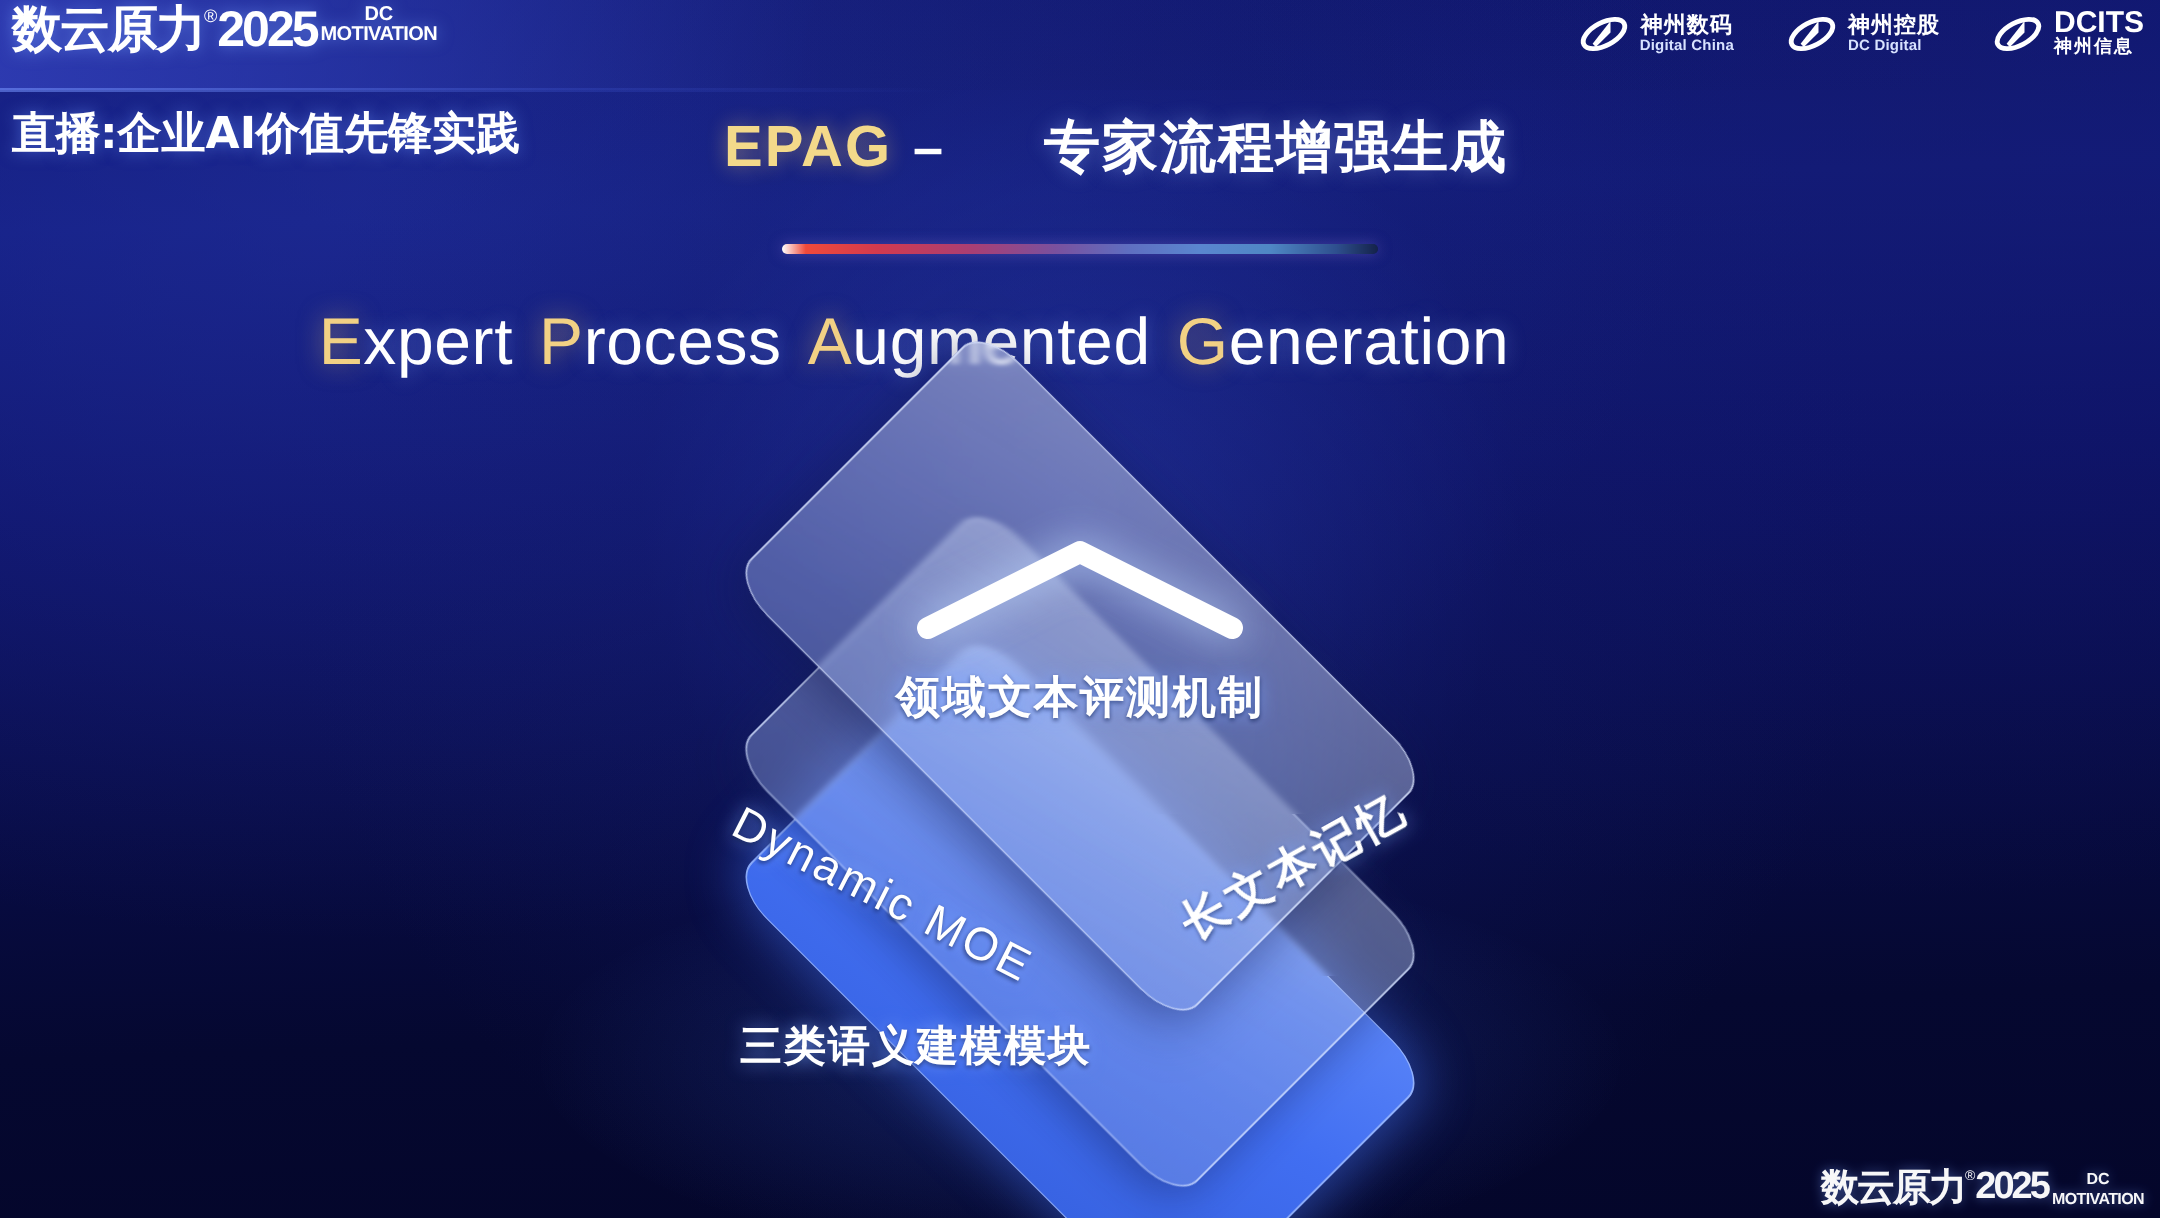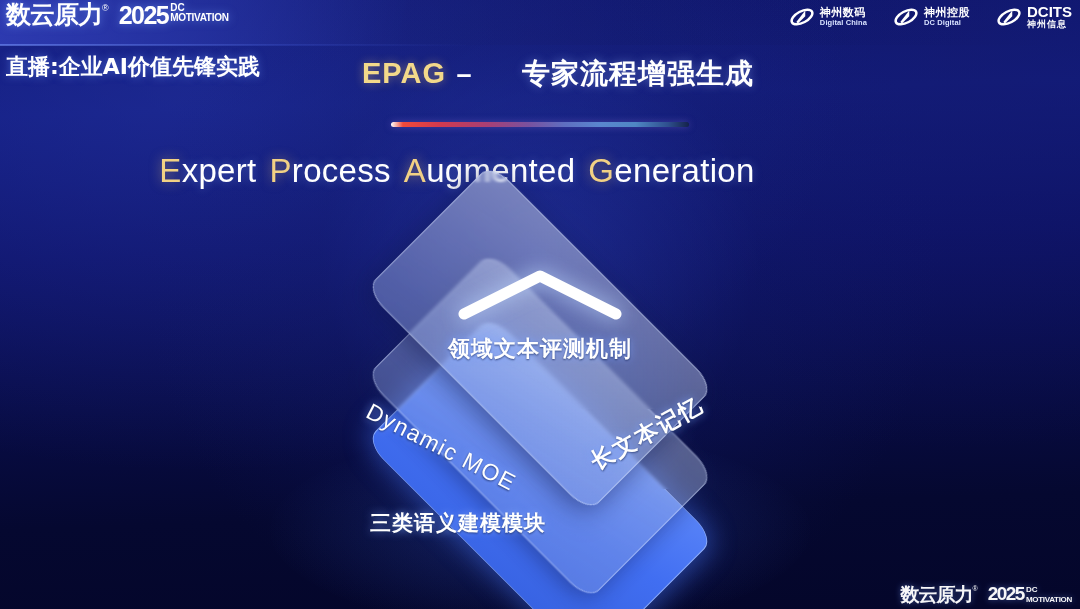--- a/index.html
+++ b/index.html
@@ -46,25 +46,25 @@
   }
   .brand-cn {
     font-size:25px; font-weight:bold; color:#ffffff;
     letter-spacing:-1px;
     font-family:"DejaVu Sans","Liberation Sans",sans-serif;
     line-height:26px;
   }
   .brand-reg { font-size:9px; color:#ffffff; line-height:12px; margin-left:0px; }
   .brand-year {
     font-size:25px; font-weight:bold; color:#ffffff;
-    letter-spacing:-1.5px; line-height:26px; margin-left:10px;
+    letter-spacing:-1.5px; line-height:26px; margin-left:0;
   }
   .brand-dc {
     display:flex; flex-direction:column; margin-left:2px;
-    line-height:10px; padding-top:1px;
+    line-height:10px; padding-top:1px;align-items:center;
   }
   .brand-dc-top { font-size:10px; font-weight:bold; color:#ffffff; letter-spacing:0px; }
   .brand-dc-bot { font-size:10px; font-weight:bold; color:#ffffff; letter-spacing:-0.3px; }
 
   
   #live-line {
     position:absolute; left:6px; top:52px;
     font-size:22px; font-weight:bold; color:#ffffff;
     letter-spacing:0px; white-space:nowrap;
     text-shadow:0 0 8px rgba(110,150,255,0.55);
@@ -73,21 +73,21 @@
 
   
   #partners {
     position:absolute; right:8px; top:4px;
     display:flex; align-items:center; gap:26px;
   }
   .partner { display:flex; align-items:center; gap:5px; }
   .partner-mark { width:26px; height:26px; flex:0 0 26px; }
   .partner-txt { display:flex; flex-direction:column; line-height:1.05; white-space:nowrap; }
   .partner-cn { font-size:11px; font-weight:bold; color:#ffffff; letter-spacing:0.5px;
-                font-family:"DejaVu Sans","Liberation Sans",sans-serif; }
+                font-family:"DejaVu Sans","Liberation Sans",sans-serif;text-align:center; }
   .partner-en { font-size:7.5px; font-weight:bold; color:#d8e2ff; letter-spacing:0.1px; }
   .partner-cn.big { font-size:15px; letter-spacing:0px; font-family:"Liberation Sans",sans-serif; }
   .partner-en.cnsub { font-size:9px; color:#ffffff; font-family:"DejaVu Sans","Liberation Sans",sans-serif; letter-spacing:1px;}
 
   
   #heading {
     position:absolute; left:0; top:55px; width:1080px;
     text-align:center; white-space:nowrap;
   }
   #heading .inner{ display:inline-block; transform:translateX(18px); }

